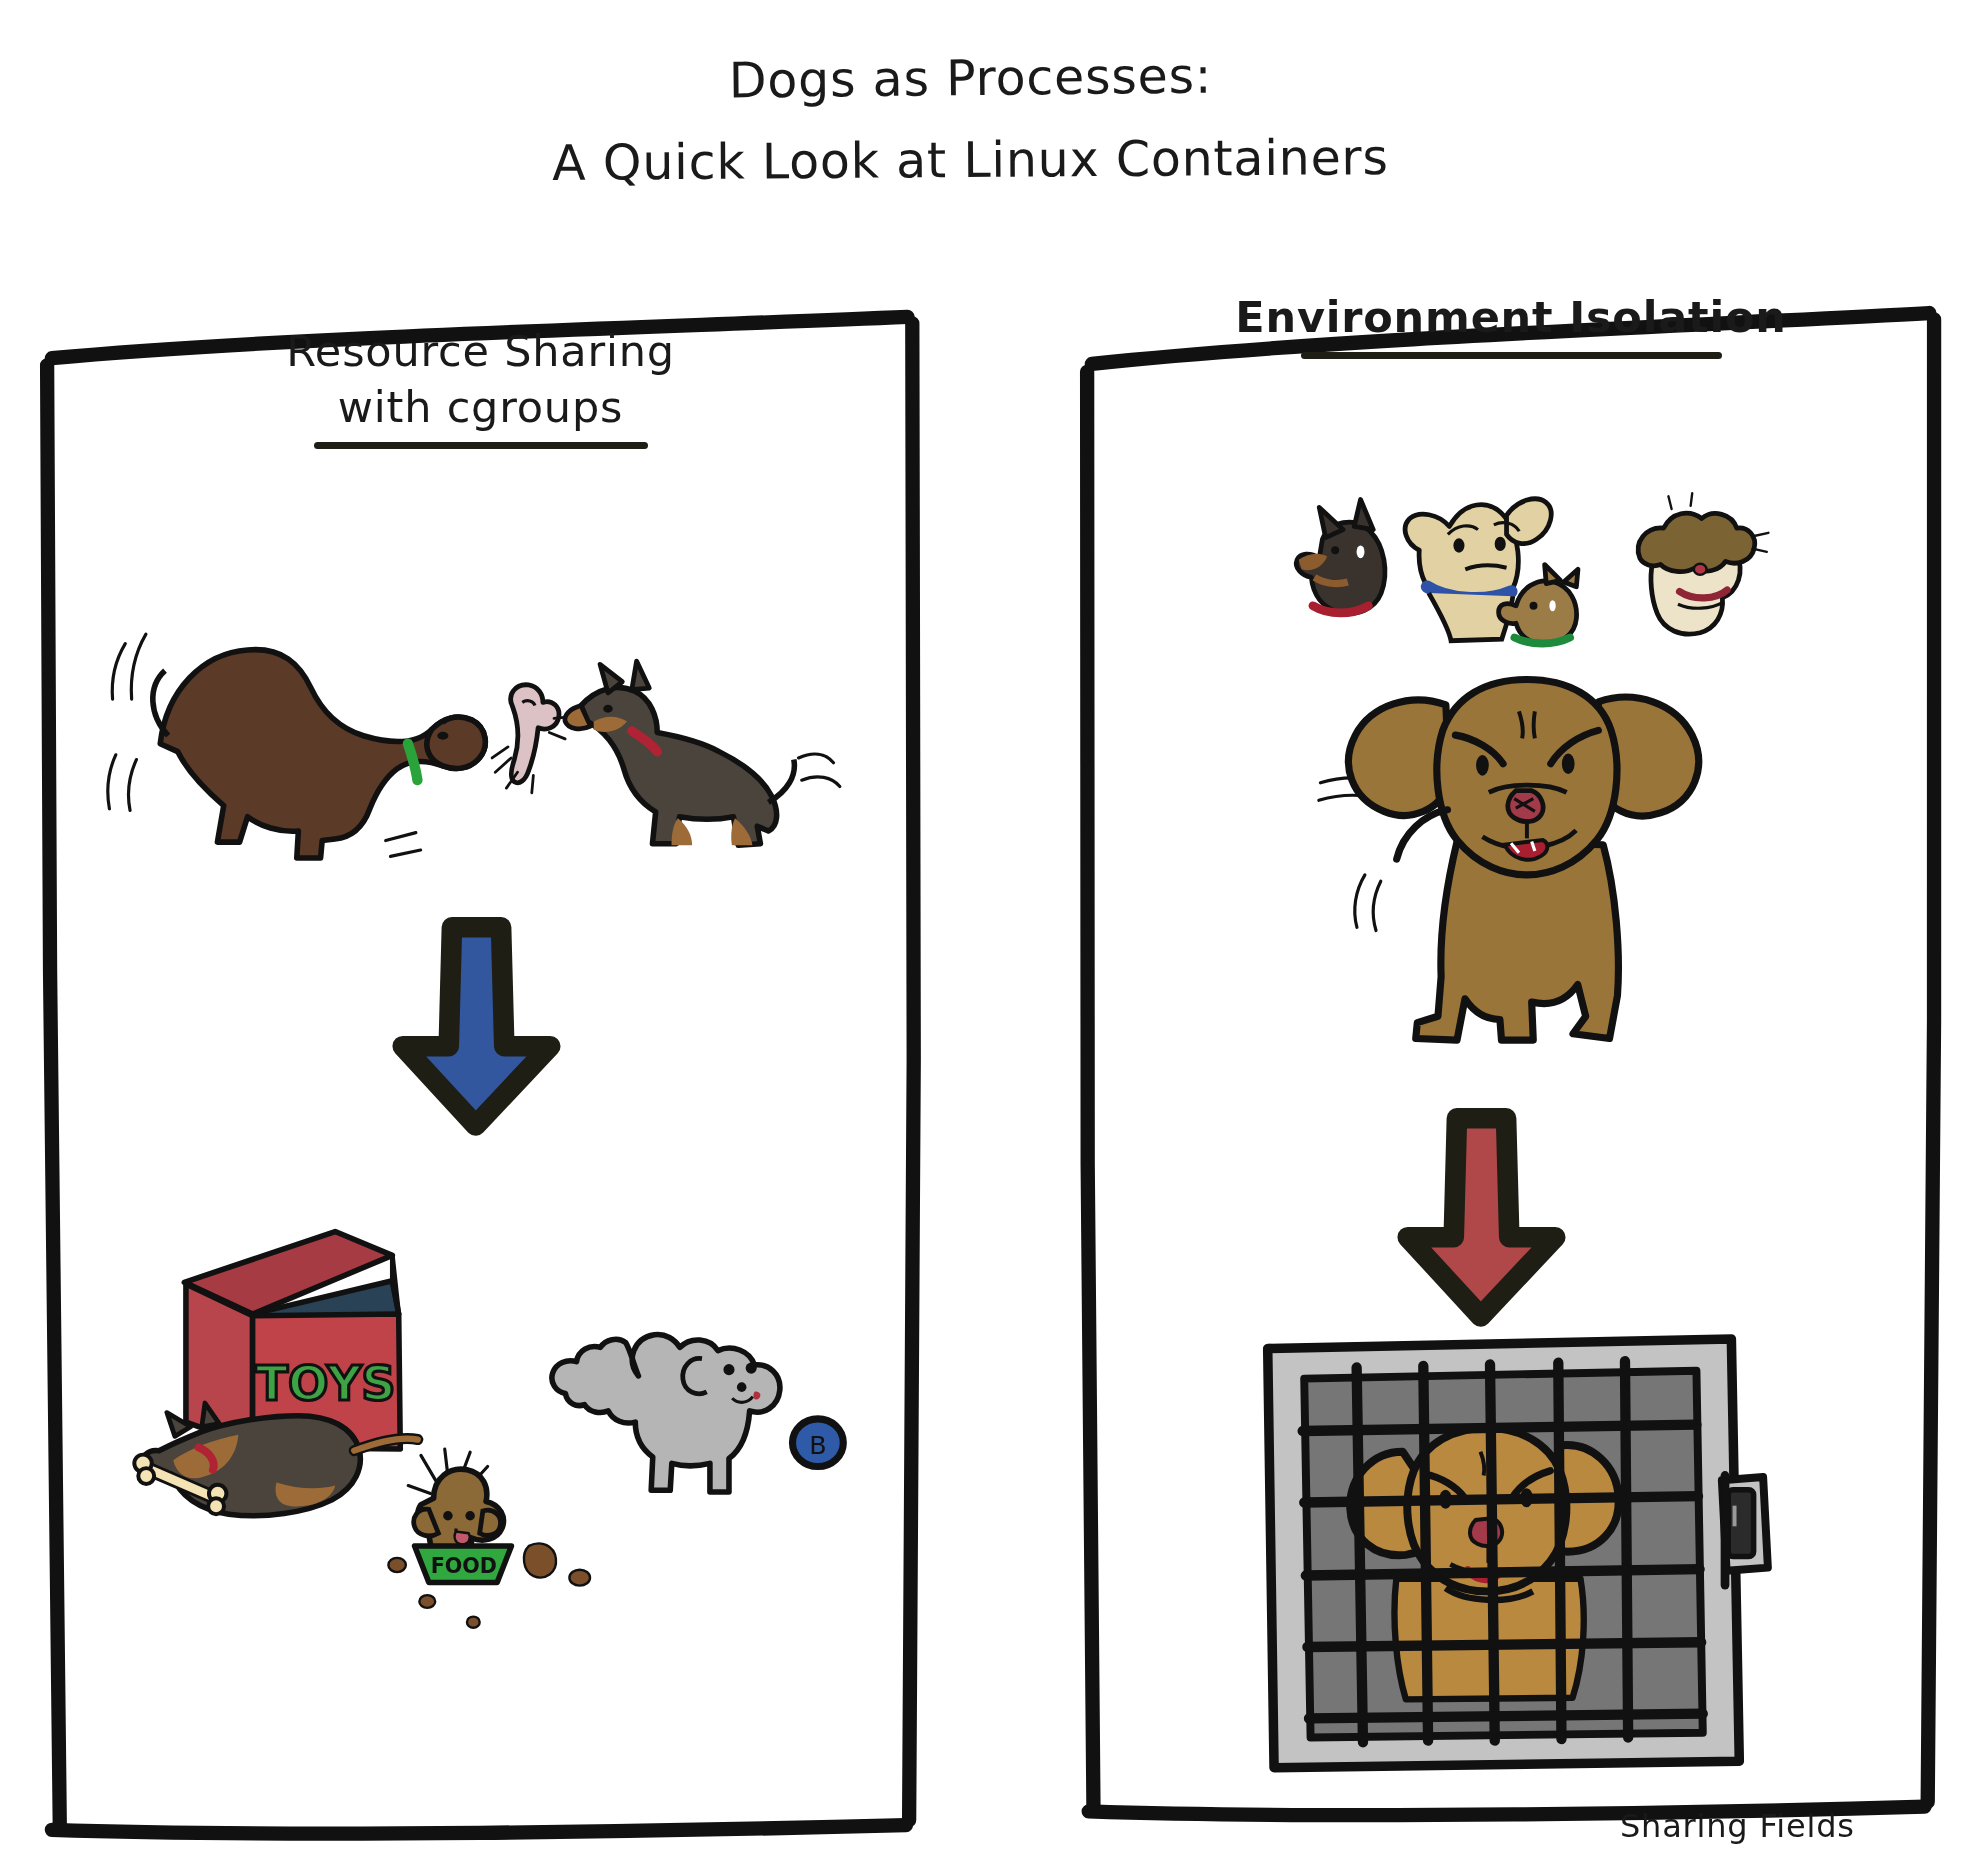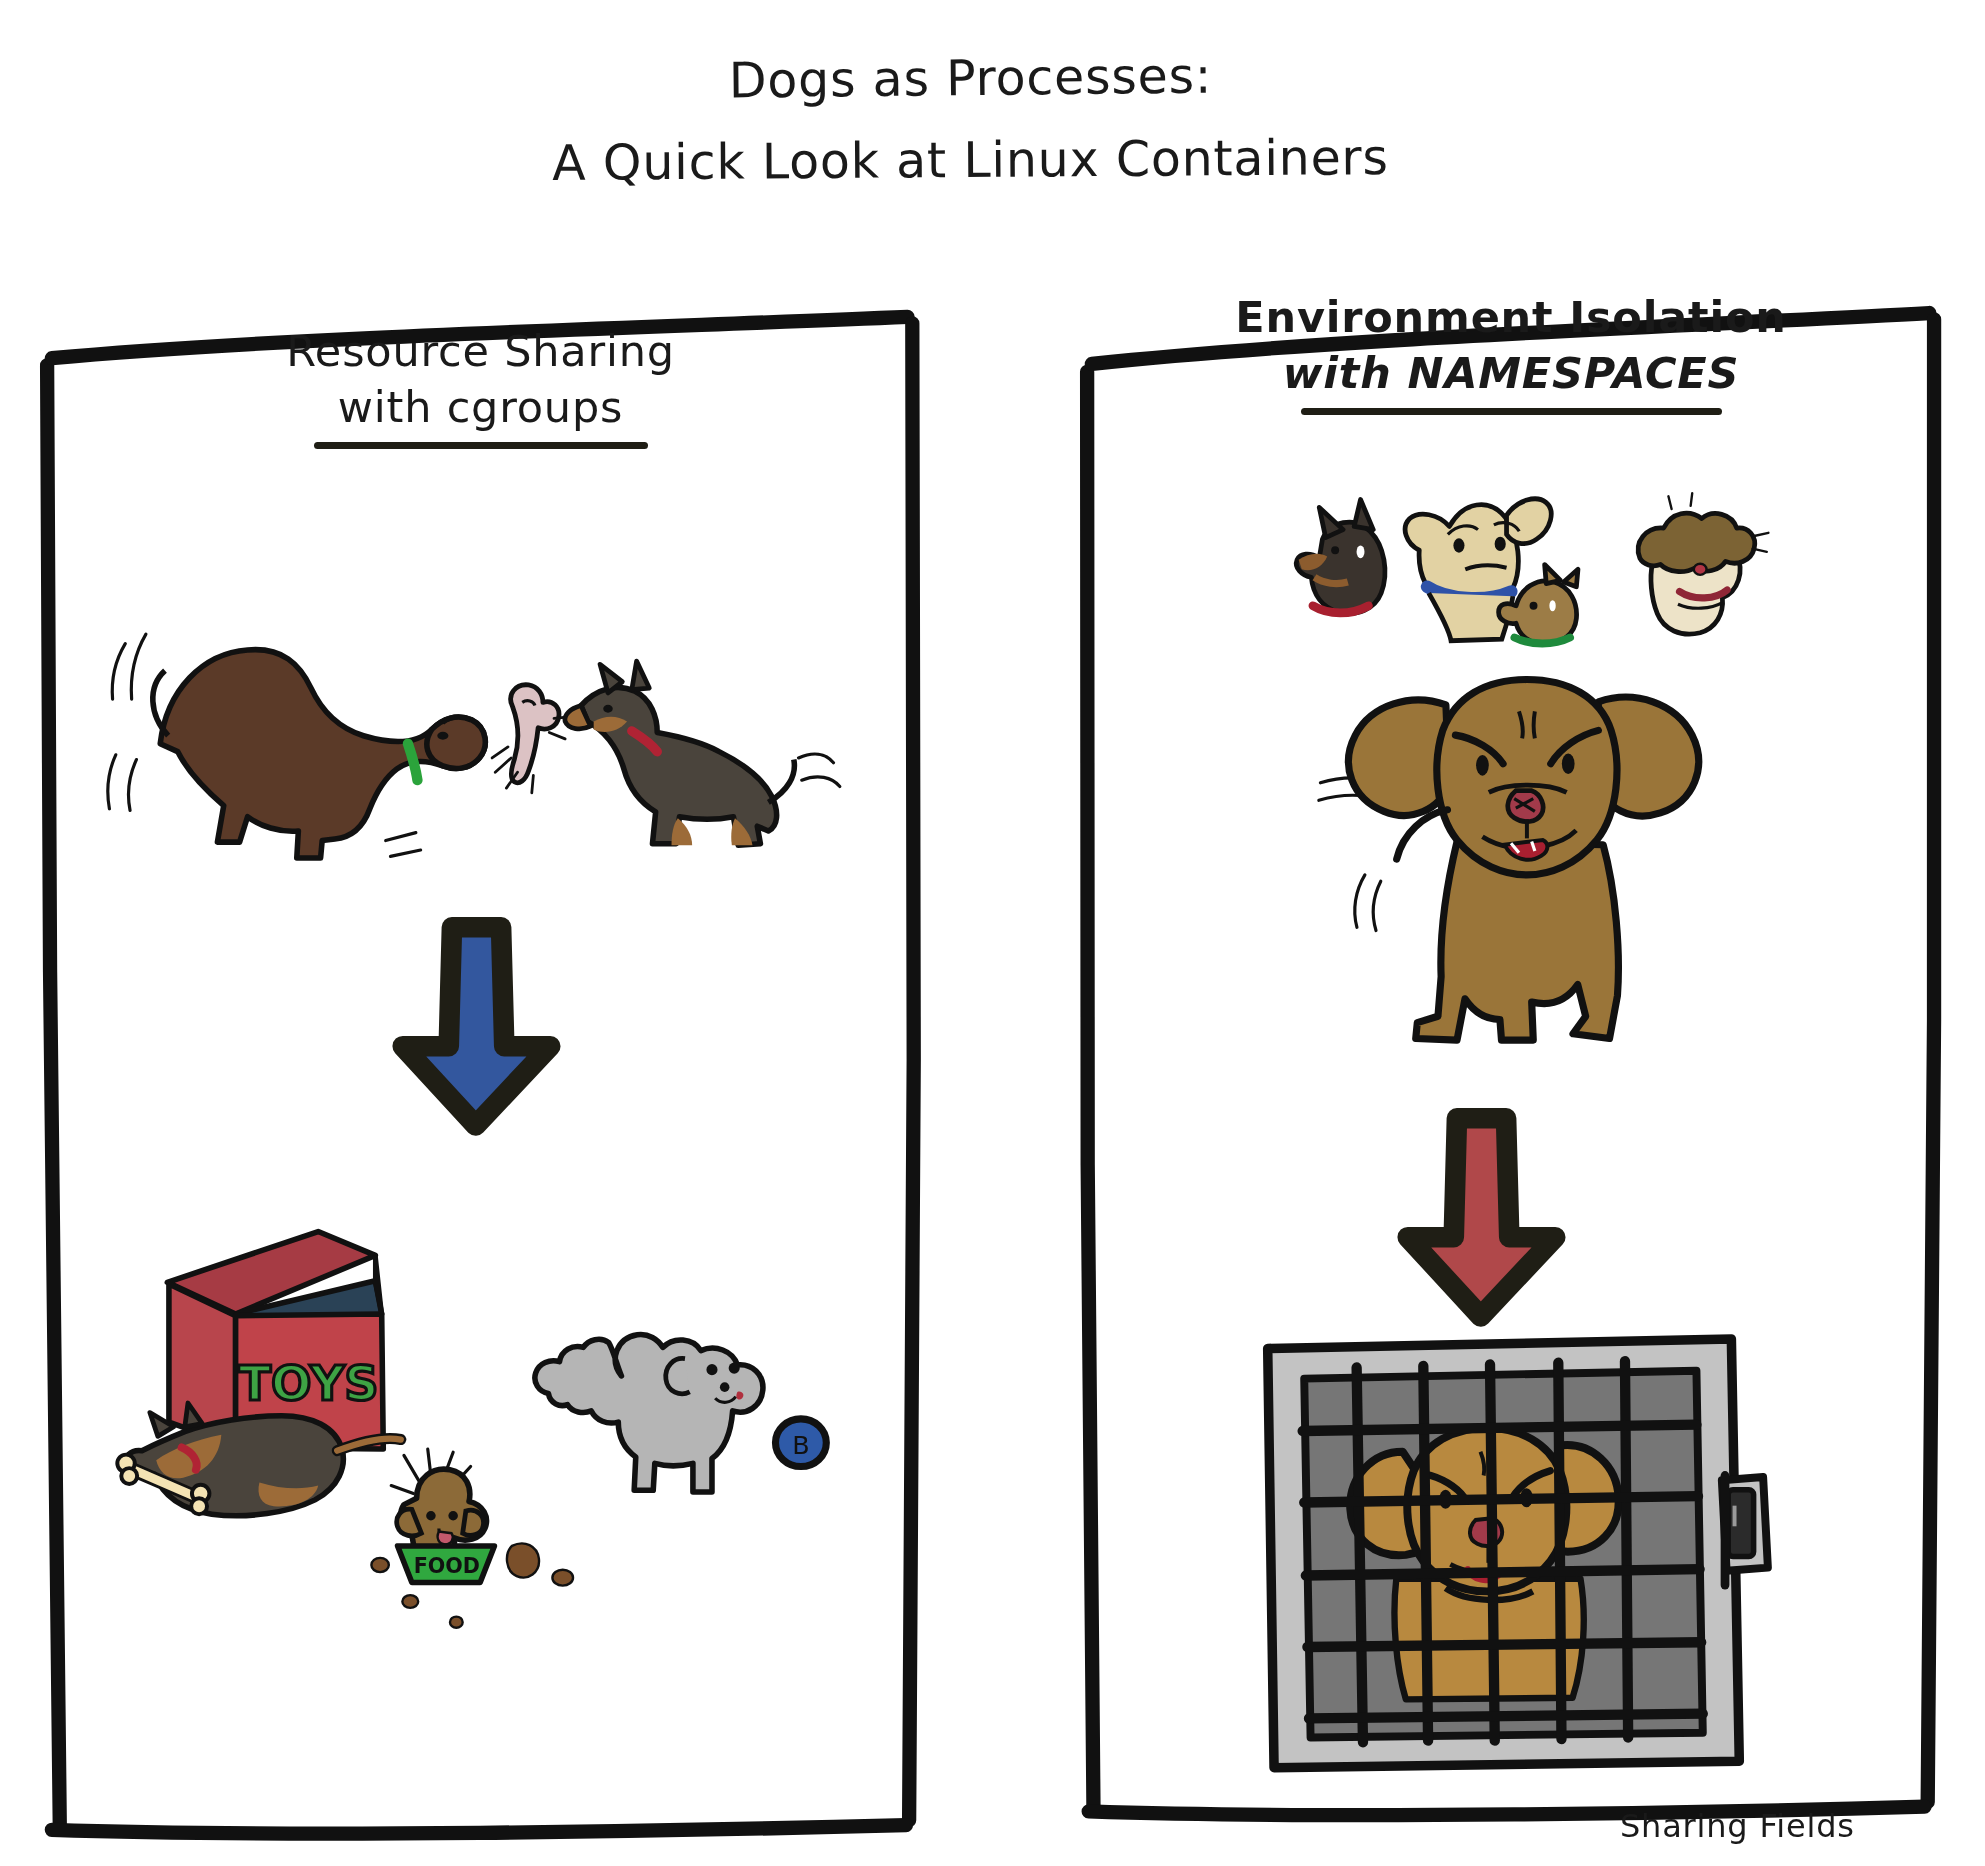--- a/index.html
+++ b/index.html
@@ -132,21 +132,21 @@
       </g>
     </svg>
   </div>
 
   <div class="art" style="left:349px;top:631px;width:183px;height:222px;">
     <svg viewBox="0 0 230 280" width="183" height="222">
       <path d="M84 18 L146 18 L150 168 L208 168 L114 268 L22 168 L80 168 Z" fill="#33579E" stroke="#1F1E15" stroke-width="26" stroke-linejoin="round"></path>
     </svg>
   </div>
 
-  <div class="art" style="left:44px;top:905px;width:786px;height:540px;">
+  <div class="art" style="left:61px;top:905px;width:786px;height:540px;">
     <svg viewBox="0 0 990 680" width="786" height="540">
 
       <g>
 
         <path d="M110 120 L300 56 L372 86 L196 160 Z" fill="#A63B44" stroke="#111" stroke-width="7" stroke-linejoin="round"></path>
 
         <path d="M196 160 L372 118 L380 160 L200 200 Z" fill="#2A4256" stroke="#111" stroke-width="7" stroke-linejoin="round"></path>
 
         <path d="M112 122 L196 162 L196 326 L112 296 Z" fill="#B8454C" stroke="#111" stroke-width="7" stroke-linejoin="round"></path>
 
@@ -243,21 +243,20 @@
 
   <svg class="frame" viewBox="0 0 1095 1930">
     <path class="ink" stroke="#1F1E15" stroke-width="18" d="M22 1918 C14 1350 12 640 14 108"></path>
     <path class="ink" stroke="#1F1E15" stroke-width="18" d="M20 98 C320 66 780 50 1074 34"></path>
     <path class="ink" stroke="#1F1E15" stroke-width="18" d="M1080 42 C1082 600 1080 1380 1072 1908"></path>
     <path class="ink" stroke="#1F1E15" stroke-width="18" d="M16 1920 C320 1930 790 1922 1068 1914"></path>
   </svg>
 
   <div class="panel-title" style="top:4px;font-weight:bold;">
     <div class="pt-line hand">Environment Isolation</div>
-    <div class="pt-line hand" style="font-style:italic;">with NAMESPACES</div>
     <div class="pt-underline" style="width:421px;"></div>
   </div>
 
   <div class="art" style="left:202px;top:199px;width:492px;height:167px;">
     <svg viewBox="0 0 620 210" width="492" height="167">
 
       <g>
         <path d="M52 92 C40 84 28 86 24 94 C20 104 30 114 42 116
                  C44 138 56 154 76 160 C100 166 122 156 130 136
                  C140 110 134 76 116 58 C96 38 66 46 56 68Z" fill="#3A332D" stroke="#111" stroke-width="6" stroke-linejoin="round"></path>

